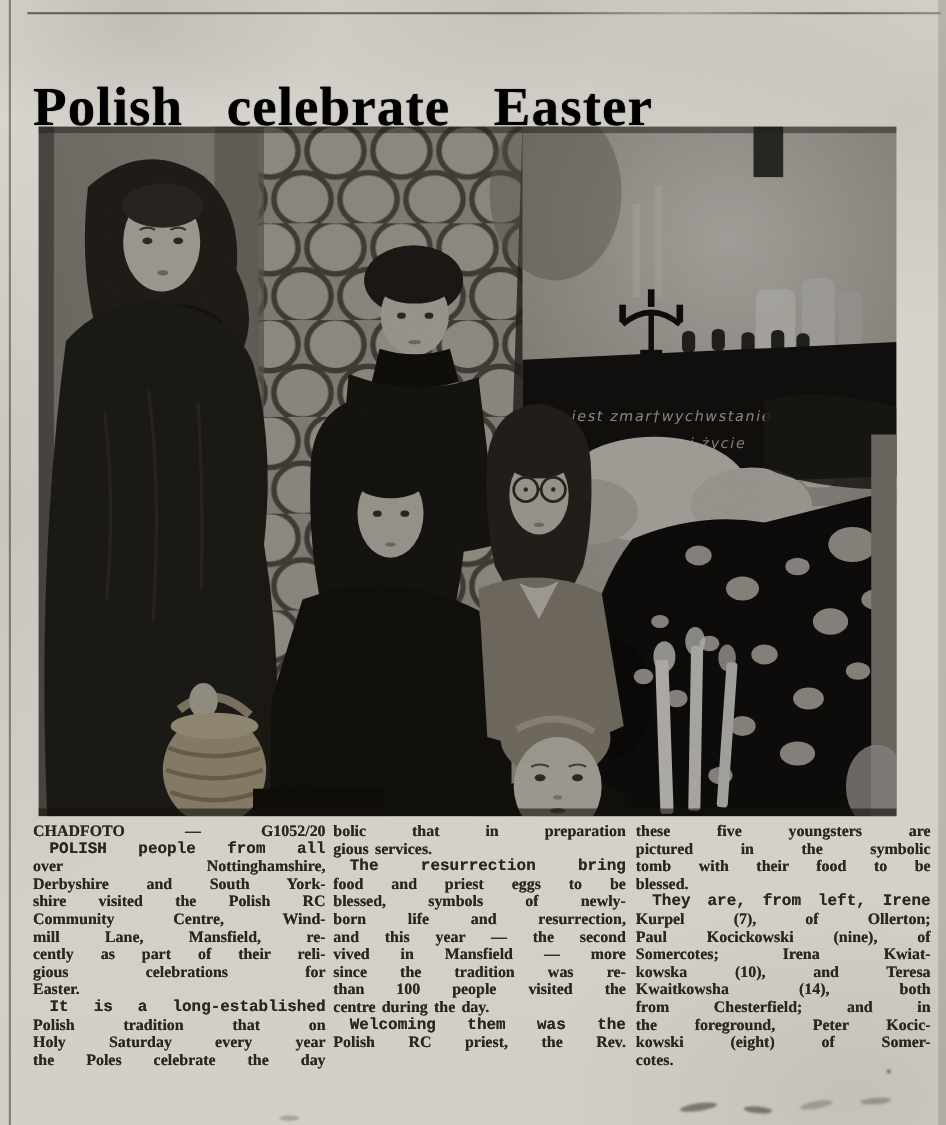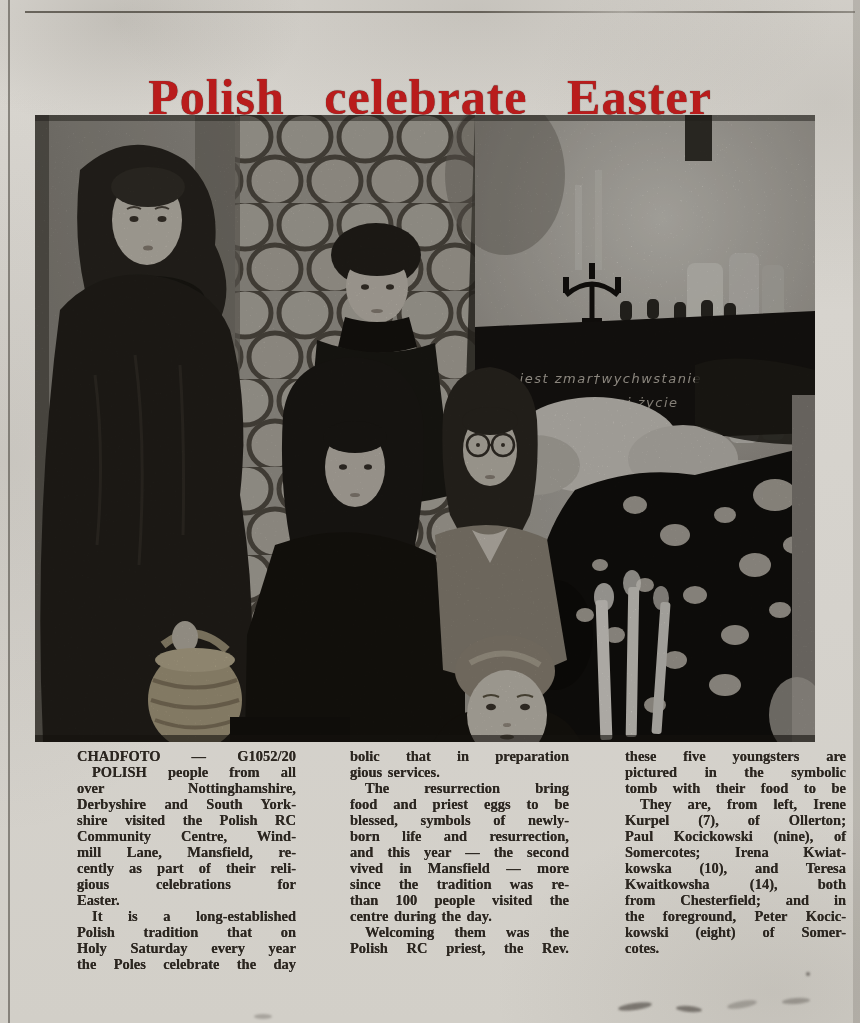--- a/index.html
+++ b/index.html
@@ -14,39 +14,39 @@
       radial-gradient(520px 220px at 55% 1%, rgba(112,107,98,.18), transparent 70%),
       radial-gradient(400px 260px at 90% 97%, rgba(112,107,98,.14), transparent 70%),
       linear-gradient(180deg, #d9d6d0 0%, #d5d2cc 60%, #d2cfc8 100%);
   }
   .top-rule{position:absolute;left:25px;top:11px;width:830px;height:2px;
     background:linear-gradient(90deg,#474239 0%,#474239 55%,rgba(71,66,57,.35) 72%,#474239 88%,rgba(71,66,57,.6) 100%);
     opacity:.75;}
   .fold-line{position:absolute;left:8px;top:0;width:2px;height:1023px;background:rgba(58,53,45,.5);}
   .right-shade{position:absolute;right:0;top:0;width:7px;height:1023px;background:rgba(92,87,78,.22);}
   .headline{
-    position:absolute;left:30px;top:34px;width:800px;text-align:center;
-    font-size:50px;font-weight:bold;color:#b91c1c;
+    position:absolute;left:30px;top:34px;width:800px;text-align:left;
+    font-size:50px;font-weight:bold;color:#000000;
     letter-spacing:1px;word-spacing:26px;
     text-shadow:0 0 1px rgba(30,26,20,.9);
     white-space:nowrap;
   }
   .photo-wrap{position:absolute;left:35px;top:115px;width:780px;height:627px;}
   .photo-wrap svg{display:block;}
   .col{
     position:absolute;top:748px;width:266px;
     font-size:14.5px;line-height:16px;font-weight:bold;color:#2b2620;
     text-shadow:0 0 .6px rgba(36,30,24,.75);
   }
   .col-1{left:30px;}
   .col-2{left:303px;}
   .col-3{left:578px;width:268px;}
-  .line{text-align:justify;text-align-last:justify;word-spacing:2px;margin-left:47px;}
+  .line{text-align:justify;text-align-last:justify;word-spacing:2px;}
   .line.end{text-align-last:left;}
-  .line.indent{text-indent:15px;}
+  .line.indent{text-indent:15px;font-family:Liberation Mono, monospace;}
   .smudge{position:absolute;background:rgba(55,50,43,.55);border-radius:50%;filter:blur(1px);}
   .s1{left:618px;top:1003px;width:34px;height:7px;transform:rotate(-8deg);}
   .s2{left:676px;top:1006px;width:26px;height:6px;transform:rotate(5deg);}
   .s3{left:727px;top:1001px;width:30px;height:7px;transform:rotate(-10deg);opacity:.5;}
   .s4{left:782px;top:998px;width:28px;height:6px;transform:rotate(-4deg);opacity:.6;}
   .s5{left:254px;top:1014px;width:18px;height:5px;opacity:.5;}
   .s6{left:806px;top:972px;width:4px;height:4px;}
   .ph-text{font-family:"DejaVu Sans","Liberation Sans",sans-serif;font-style:italic;}
 </style>
 </head>
@@ -276,20 +276,21 @@
     <div class="line">since the tradition was re-</div>
     <div class="line">than 100 people visited the</div>
     <div class="line end">centre during the day.</div>
     <div class="line indent">Welcoming them was the</div>
     <div class="line">Polish RC priest, the Rev.</div>
   </div>
 <div class="col col-3">
     <div class="line">these five youngsters are</div>
     <div class="line">pictured in the symbolic</div>
     <div class="line">tomb with their food to be</div>
+    <div class="line end">blessed.</div>
     <div class="line indent">They are, from left, Irene</div>
     <div class="line">Kurpel (7), of Ollerton;</div>
     <div class="line">Paul Kocickowski (nine), of</div>
     <div class="line">Somercotes; Irena Kwiat-</div>
     <div class="line">kowska (10), and Teresa</div>
     <div class="line">Kwaitkowsha (14), both</div>
     <div class="line">from Chesterfield; and in</div>
     <div class="line">the foreground, Peter Kocic-</div>
     <div class="line">kowski (eight) of Somer-</div>
     <div class="line end">cotes.</div>

